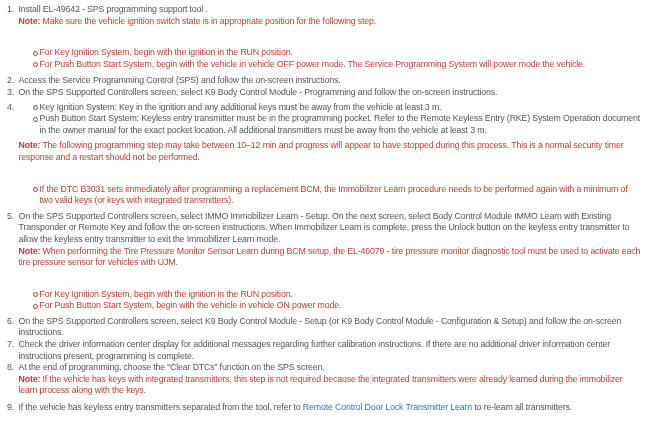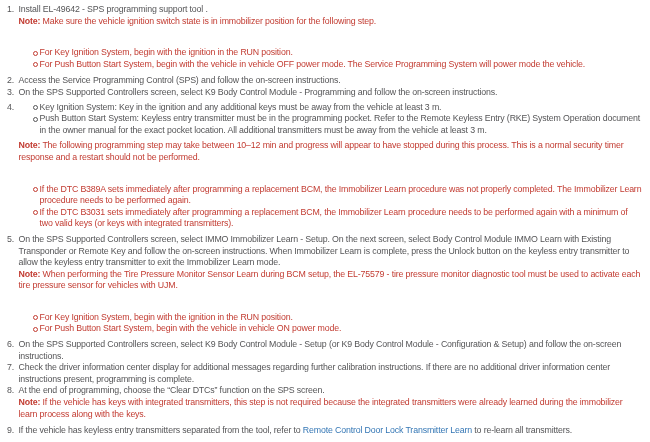--- a/index.html
+++ b/index.html
@@ -64,21 +64,21 @@
   }
 </style>
 </head>
 <body>
 
 <ol class="steps">
 
   <li class="step pad-after">
     <span class="num">1.</span>
     <p>Install EL-49642 - SPS programming support tool .</p>
-    <p class="note"><span class="note-label">Note:</span> <span>Make sure the vehicle ignition switch state is in immobilizer position for the following step.</span></p>
+    <p class="note"><span class="note-label">Note:</span> <span>Make sure the vehicle ignition switch state is in appropriate position for the following step.</span></p>
     <ul class="sub red">
       <li>For Key Ignition System, begin with the ignition in the RUN position.</li>
       <li>For Push Button Start System, begin with the vehicle in vehicle OFF power mode. The Service Programming System will power mode the vehicle.</li>
     </ul>
   </li>
 
   <li class="step">
     <span class="num">2.</span>
     <p>Access the Service Programming Control (SPS) and follow the on-screen instructions.</p>
   </li>
@@ -89,29 +89,28 @@
   </li>
 
   <li class="step">
     <span class="num">4.</span>
     <ul class="sub">
       <li>Key Ignition System: Key in the ignition and any additional keys must be away from the vehicle at least 3 m.</li>
       <li>Push Button Start System: Keyless entry transmitter must be in the programming pocket. Refer to the Remote Keyless Entry (RKE) System Operation document in the owner manual for the exact pocket location. All additional transmitters must be away from the vehicle at least 3 m.</li>
     </ul>
     <p class="note"><span class="note-label">Note:</span> <span>The following programming step may take between 10–12 min and progress will appear to have stopped during this process. This is a normal security timer response and a restart should not be performed.</span></p>
     <ul class="sub red">
-      <li>If the DTC B389A sets immediately after programming a replacement BCM, the Immobilizer Learn procedure was not properly completed. The Immobilizer Learn procedure needs to be performed again.</li>
       <li>If the DTC B3031 sets immediately after programming a replacement BCM, the Immobilizer Learn procedure needs to be performed again with a minimum of two valid keys (or keys with integrated transmitters).</li>
     </ul>
   </li>
 
   <li class="step">
     <span class="num">5.</span>
     <p>On the SPS Supported Controllers screen, select IMMO Immobilizer Learn - Setup. On the next screen, select Body Control Module IMMO Learn with Existing Transponder or Remote Key and follow the on-screen instructions. When Immobilizer Learn is complete, press the Unlock button on the keyless entry transmitter to allow the keyless entry transmitter to exit the Immobilizer Learn mode.</p>
-    <p class="note"><span class="note-label">Note:</span> <span>When performing the Tire Pressure Monitor Sensor Learn during BCM setup, the EL-75579 - tire pressure monitor diagnostic tool must be used to activate each tire pressure sensor for vehicles with UJM.</span></p>
+    <p class="note"><span class="note-label">Note:</span> <span>When performing the Tire Pressure Monitor Sensor Learn during BCM setup, the EL-46079 - tire pressure monitor diagnostic tool must be used to activate each tire pressure sensor for vehicles with UJM.</span></p>
     <ul class="sub red">
       <li>For Key Ignition System, begin with the ignition in the RUN position.</li>
       <li>For Push Button Start System, begin with the vehicle in vehicle ON power mode.</li>
     </ul>
   </li>
 
   <li class="step">
     <span class="num">6.</span>
     <p>On the SPS Supported Controllers screen, select K9 Body Control Module - Setup (or K9 Body Control Module - Configuration &amp; Setup) and follow the on-screen instructions.</p>
   </li>

